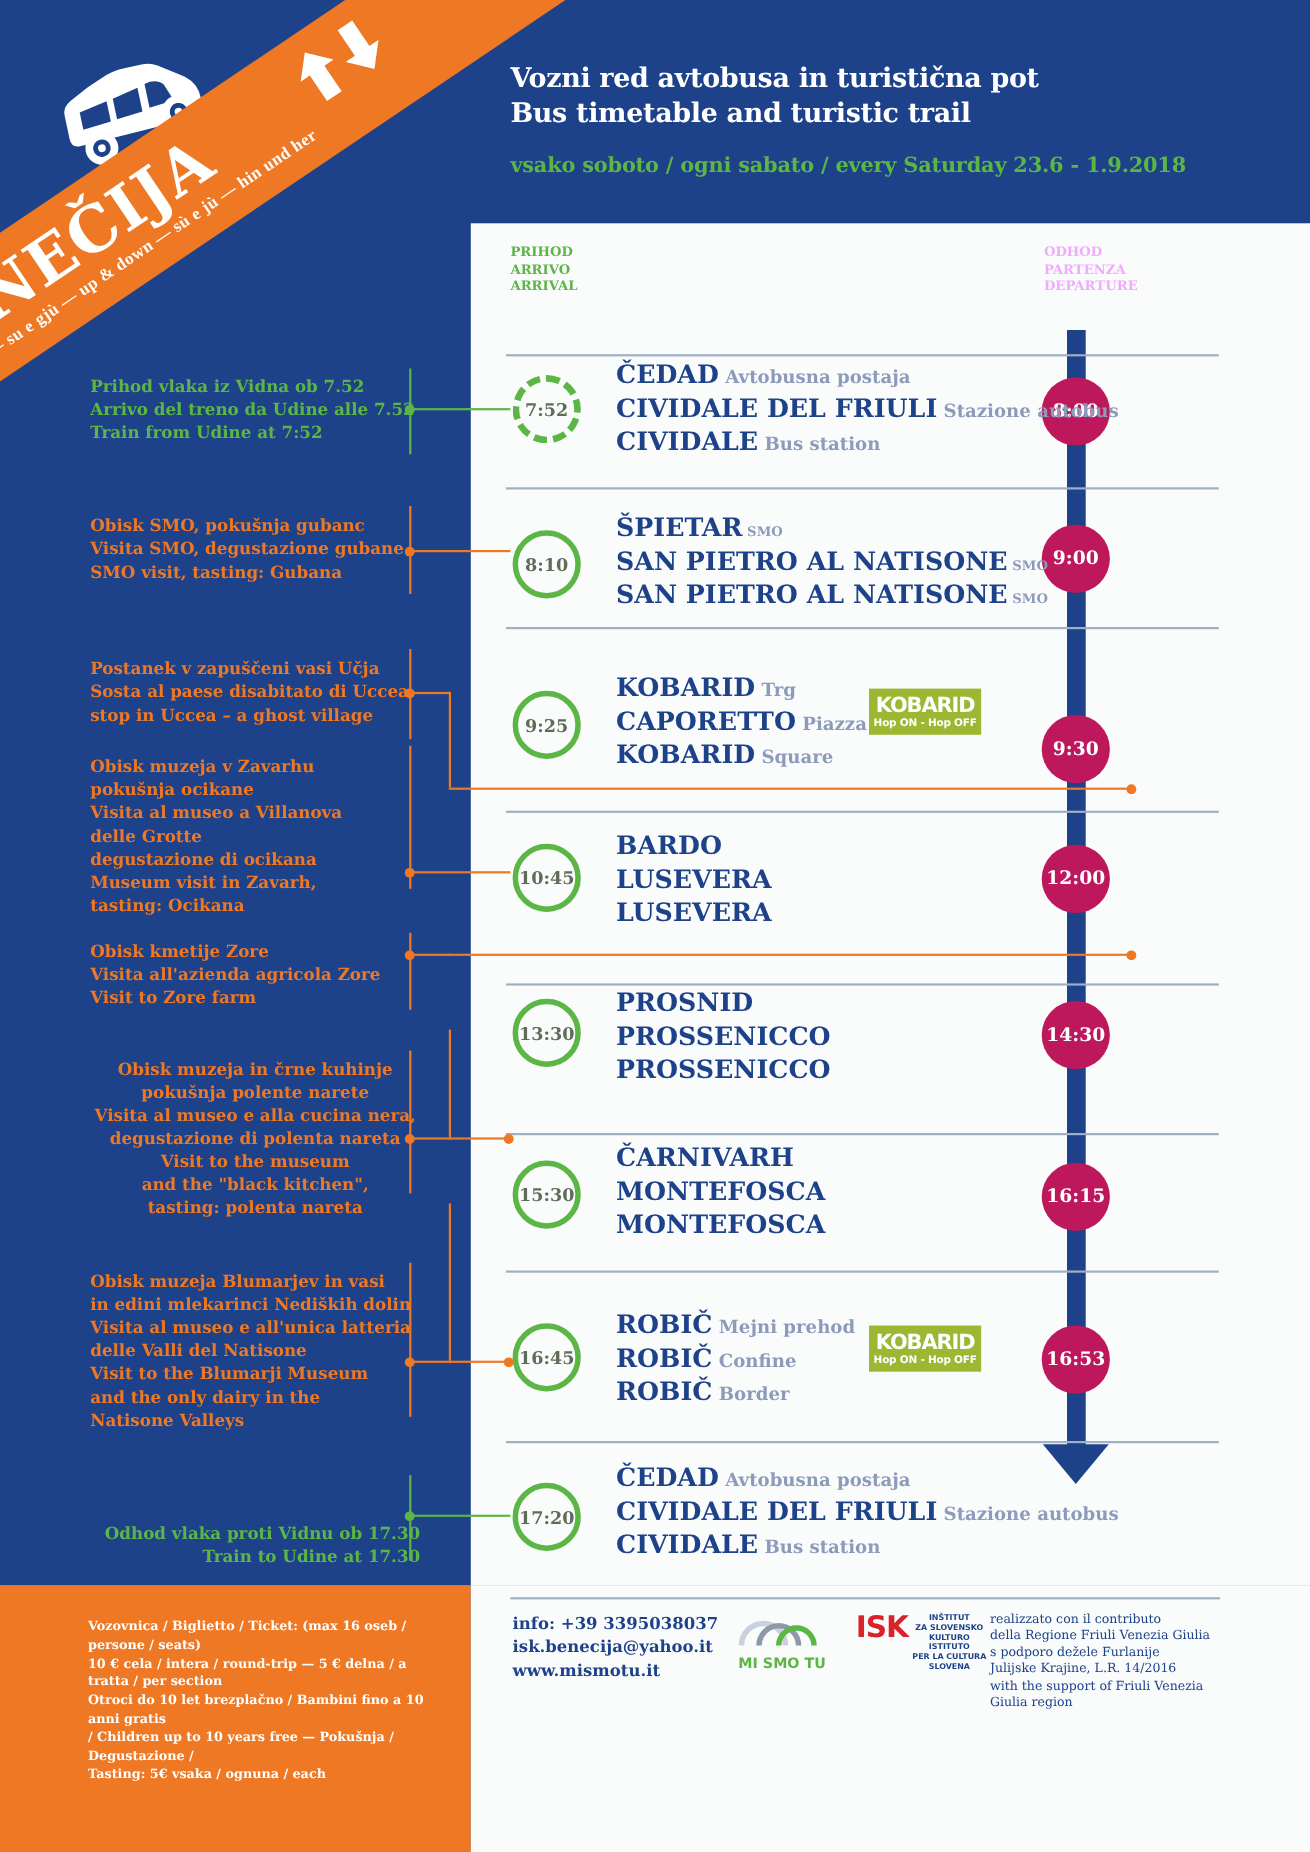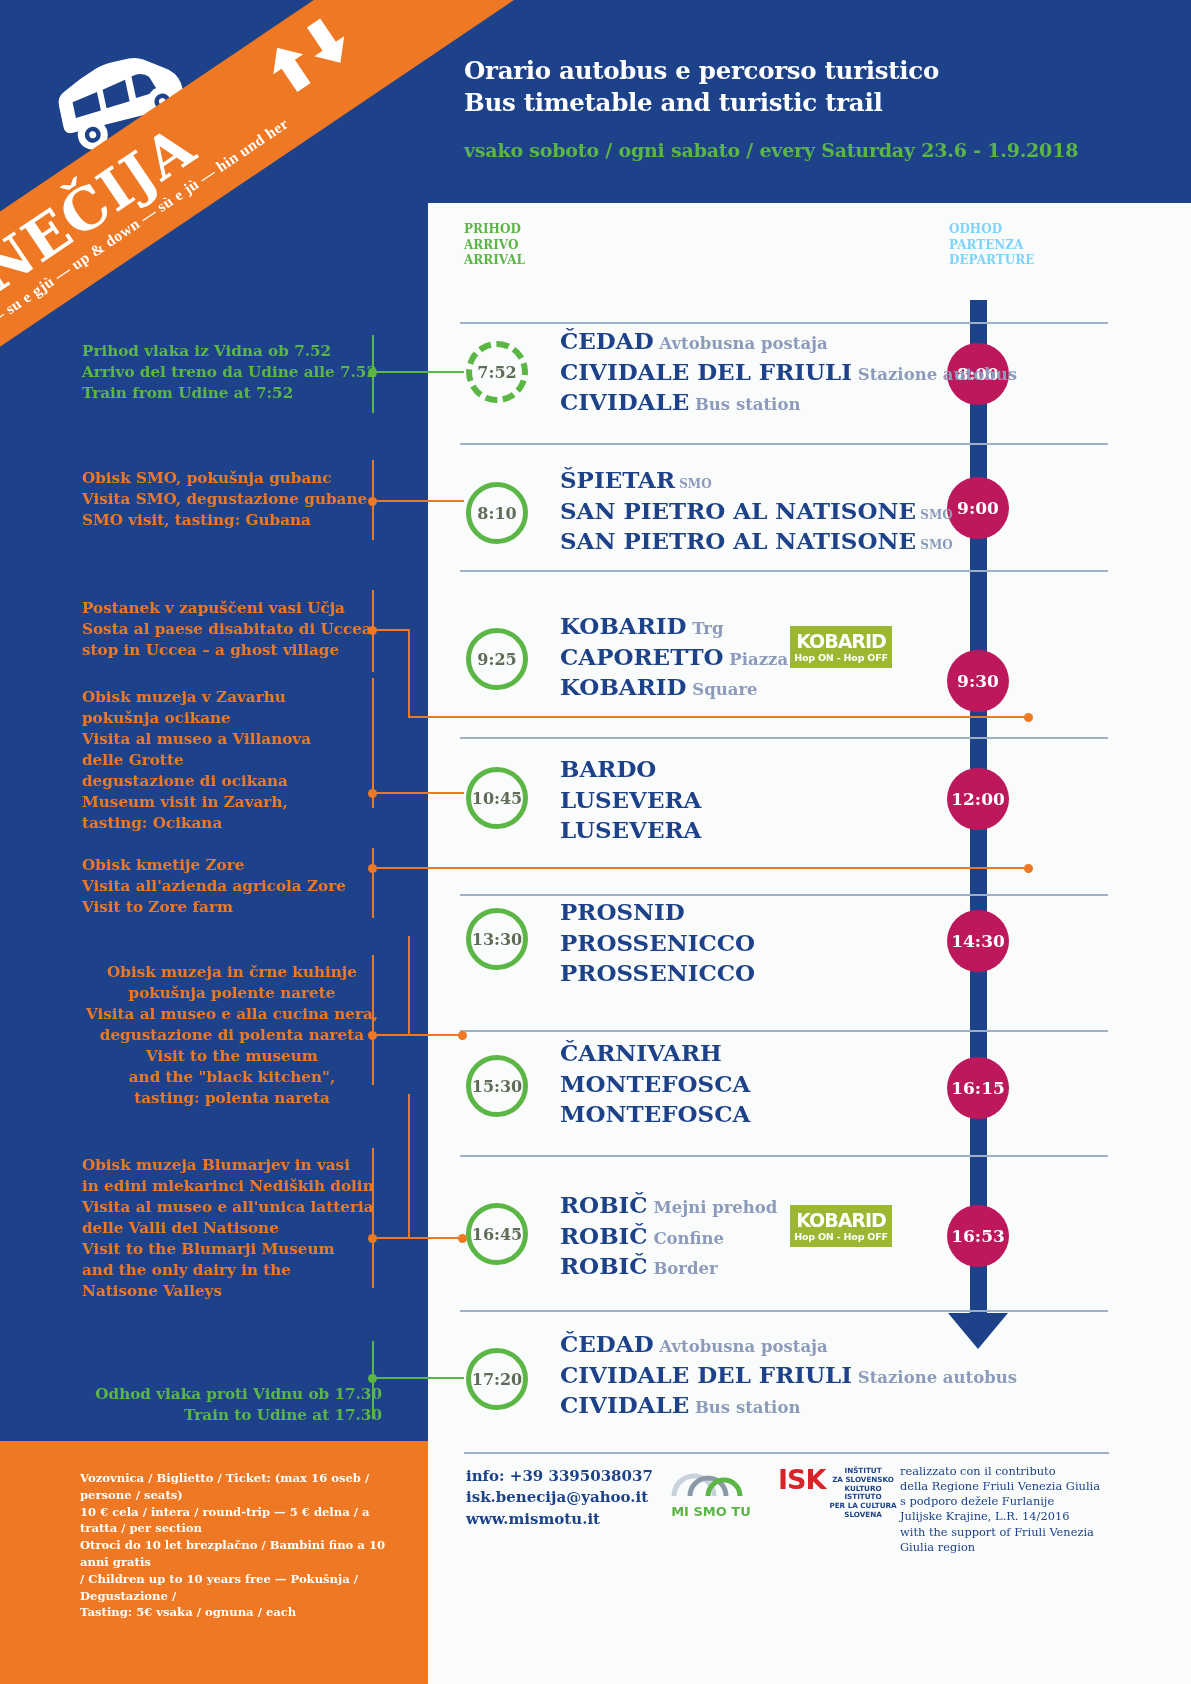--- a/index.html
+++ b/index.html
@@ -72,21 +72,21 @@
   }
   #footer-white{
     position:absolute; left:428px; top:1441px;
     width:763px; height:243px;
     background:#fafcfc; z-index:2;
   }
   
   #col-headers{ position:absolute; left:464px; top:222px; z-index:4; }
   .colhead{ font-family:"DejaVu Serif", serif; font-weight:bold; font-size:12px; line-height:1.3; }
   .colhead.arr{ color:#5cb646; }
-  .colhead.dep{ color:#7dd3fc; }
+  .colhead.dep{ color:#f0abfc; }
   #dep-header{ position:absolute; left:949px; top:222px; z-index:4; text-align:left; }
 
   
   #spine{
     position:absolute; left:970px; top:300px;
     width:17px; height:1035px;
     background:#1d4289; z-index:3;
   }
   #spine-arrow{
     position:absolute; left:948px; top:1313px;
@@ -231,21 +231,21 @@
     </span>
     <span>
       <svg width="40" height="52" viewBox="0 0 40 52">
           <path d="M20 50 L2 30 L12 30 L12 2 L28 2 L28 30 L38 30 Z" fill="#ffffff"></path>
         </svg>
     </span>
   </div>
 </div>
 
 <div id="header">
-  <div class="title-line">Orario autobus e percorso turistico</div>
+  <div class="title-line">Vozni red avtobusa in turistična pot</div>
   <div class="title-line">Bus timetable and turistic trail</div>
   <div class="subtitle">vsako soboto / ogni sabato / every Saturday 23.6 - 1.9.2018</div>
 </div>
 
 <div id="col-headers">
   <div class="colhead arr">PRIHOD</div>
   <div class="colhead arr">ARRIVO</div>
   <div class="colhead arr">ARRIVAL</div>
 </div>
 <div id="dep-header">

